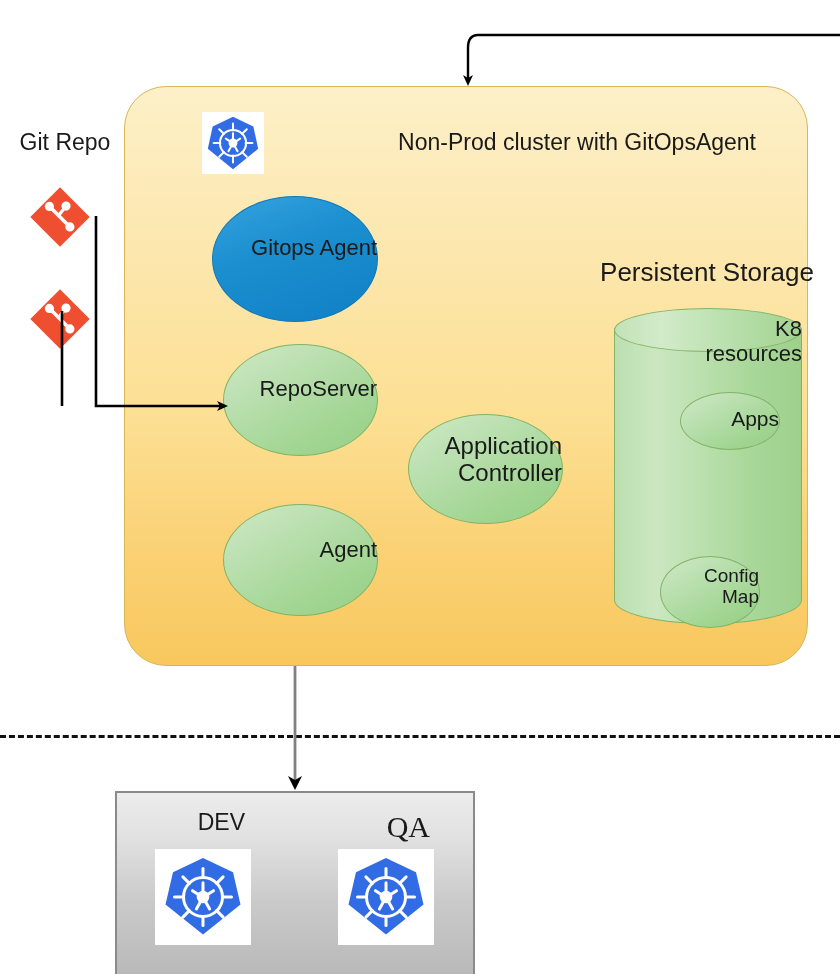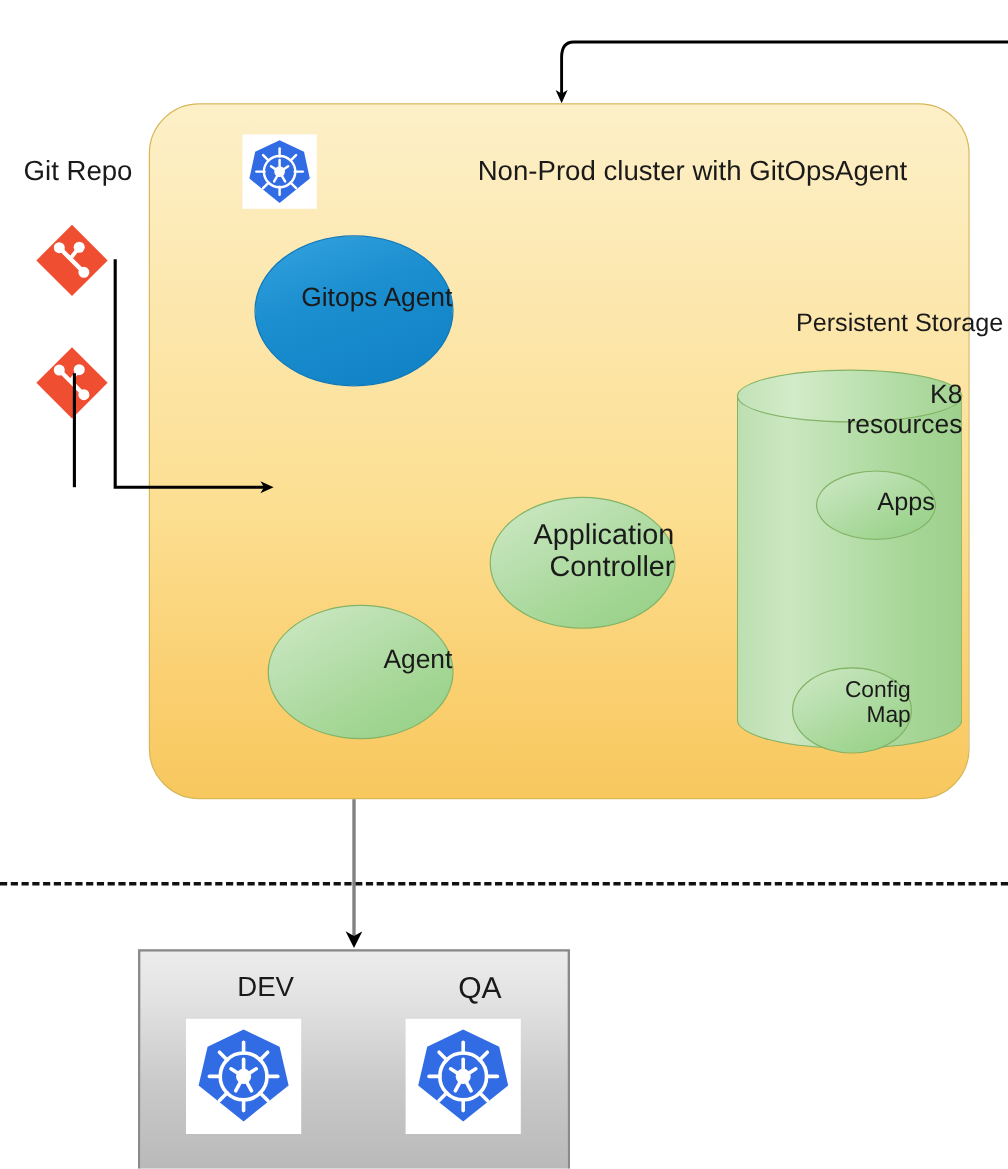--- a/index.html
+++ b/index.html
@@ -188,31 +188,34 @@
       </g>
     </svg>
   </div>
 
   <div class="abs label" style="left:300px; top:130px; width:456px; font-size:23px;">Non-Prod cluster with GitOpsAgent</div>
 
   <div class="abs ellipse ell-blue" style="left:212px; top:196px; width:166px; height:126px;">
     <div class="label" style="padding-top:39px; font-size:22px;">Gitops Agent</div>
   </div>
 
+  <div class="abs ellipse ell-green" style="left:223px; top:344px; width:155px; height:112px;">
+    <div class="label" style="padding-top:32px; font-size:22px;">RepoServer</div>
+  </div>
 
   <div class="abs ellipse ell-green" style="left:223px; top:504px; width:155px; height:112px;">
     <div class="label" style="padding-top:33px; font-size:22px;">Agent</div>
   </div>
 
   <div class="abs ellipse ell-green" style="left:408px; top:414px; width:155px; height:110px;">
     <div class="label" style="padding-top:18px; font-size:24px;">Application
 Controller</div>
   </div>
 
-  <div class="abs label" style="left:578px; top:258px; width:258px; font-size:21px; text-align:right;">Persistent Storage</div>
+  <div class="abs label" style="left:578px; top:258px; width:258px; font-size:26px; text-align:center;">Persistent Storage</div>
 
   <div class="abs" id="cylinder-body"></div>
   <div class="abs" id="cylinder-top"></div>
 
   <div class="abs label" style="left:614px; top:317px; width:188px; font-size:22px;">K8
 resources</div>
 
   <div class="abs ellipse ell-green" style="left:680px; top:392px; width:100px; height:58px;">
     <div class="label" style="padding-top:14px; font-size:21px;">Apps</div>
   </div>
@@ -263,21 +266,21 @@
         <line x1="22.9" y1="41.1" x2="18.6" y2="45.4"></line>
         <line x1="32" y1="22.5" x2="32" y2="28"></line>
         <line x1="25.0" y1="27.8" x2="29.4" y2="30.6"></line>
         <line x1="39.0" y1="27.8" x2="34.6" y2="30.6"></line>
         <line x1="27.6" y1="40.0" x2="30.1" y2="35.5"></line>
         <line x1="36.4" y1="40.0" x2="33.9" y2="35.5"></line>
       </g>
     </svg>
   </div>
 
-  <div class="abs label" style="left:318px; top:810px; width:100px; font-size:25px;">QA</div>
+  <div class="abs label" style="left:330px; top:810px; width:100px; font-size:30px;font-family:Liberation Serif, serif;">QA</div>
   <div class="abs k8s-icon" style="left:338px; top:849px; width:96px; height:96px;">
     <svg viewBox="0 0 64 64" width="96" height="96">
       <polygon points="32,6 52,15.5 57,37 32,57 7,37 12,15.5" fill="#326ce5"></polygon>
       <g stroke="#ffffff" stroke-width="2.0" fill="none" stroke-linecap="round">
         <circle cx="32" cy="32" r="13"></circle>
         <circle cx="32" cy="32" r="4.2" fill="#ffffff" stroke="none"></circle>
         <line x1="32" y1="13" x2="32" y2="19"></line>
         <line x1="32" y1="45" x2="32" y2="51"></line>
         <line x1="13" y1="32" x2="19" y2="32"></line>
         <line x1="45" y1="32" x2="51" y2="32"></line>

